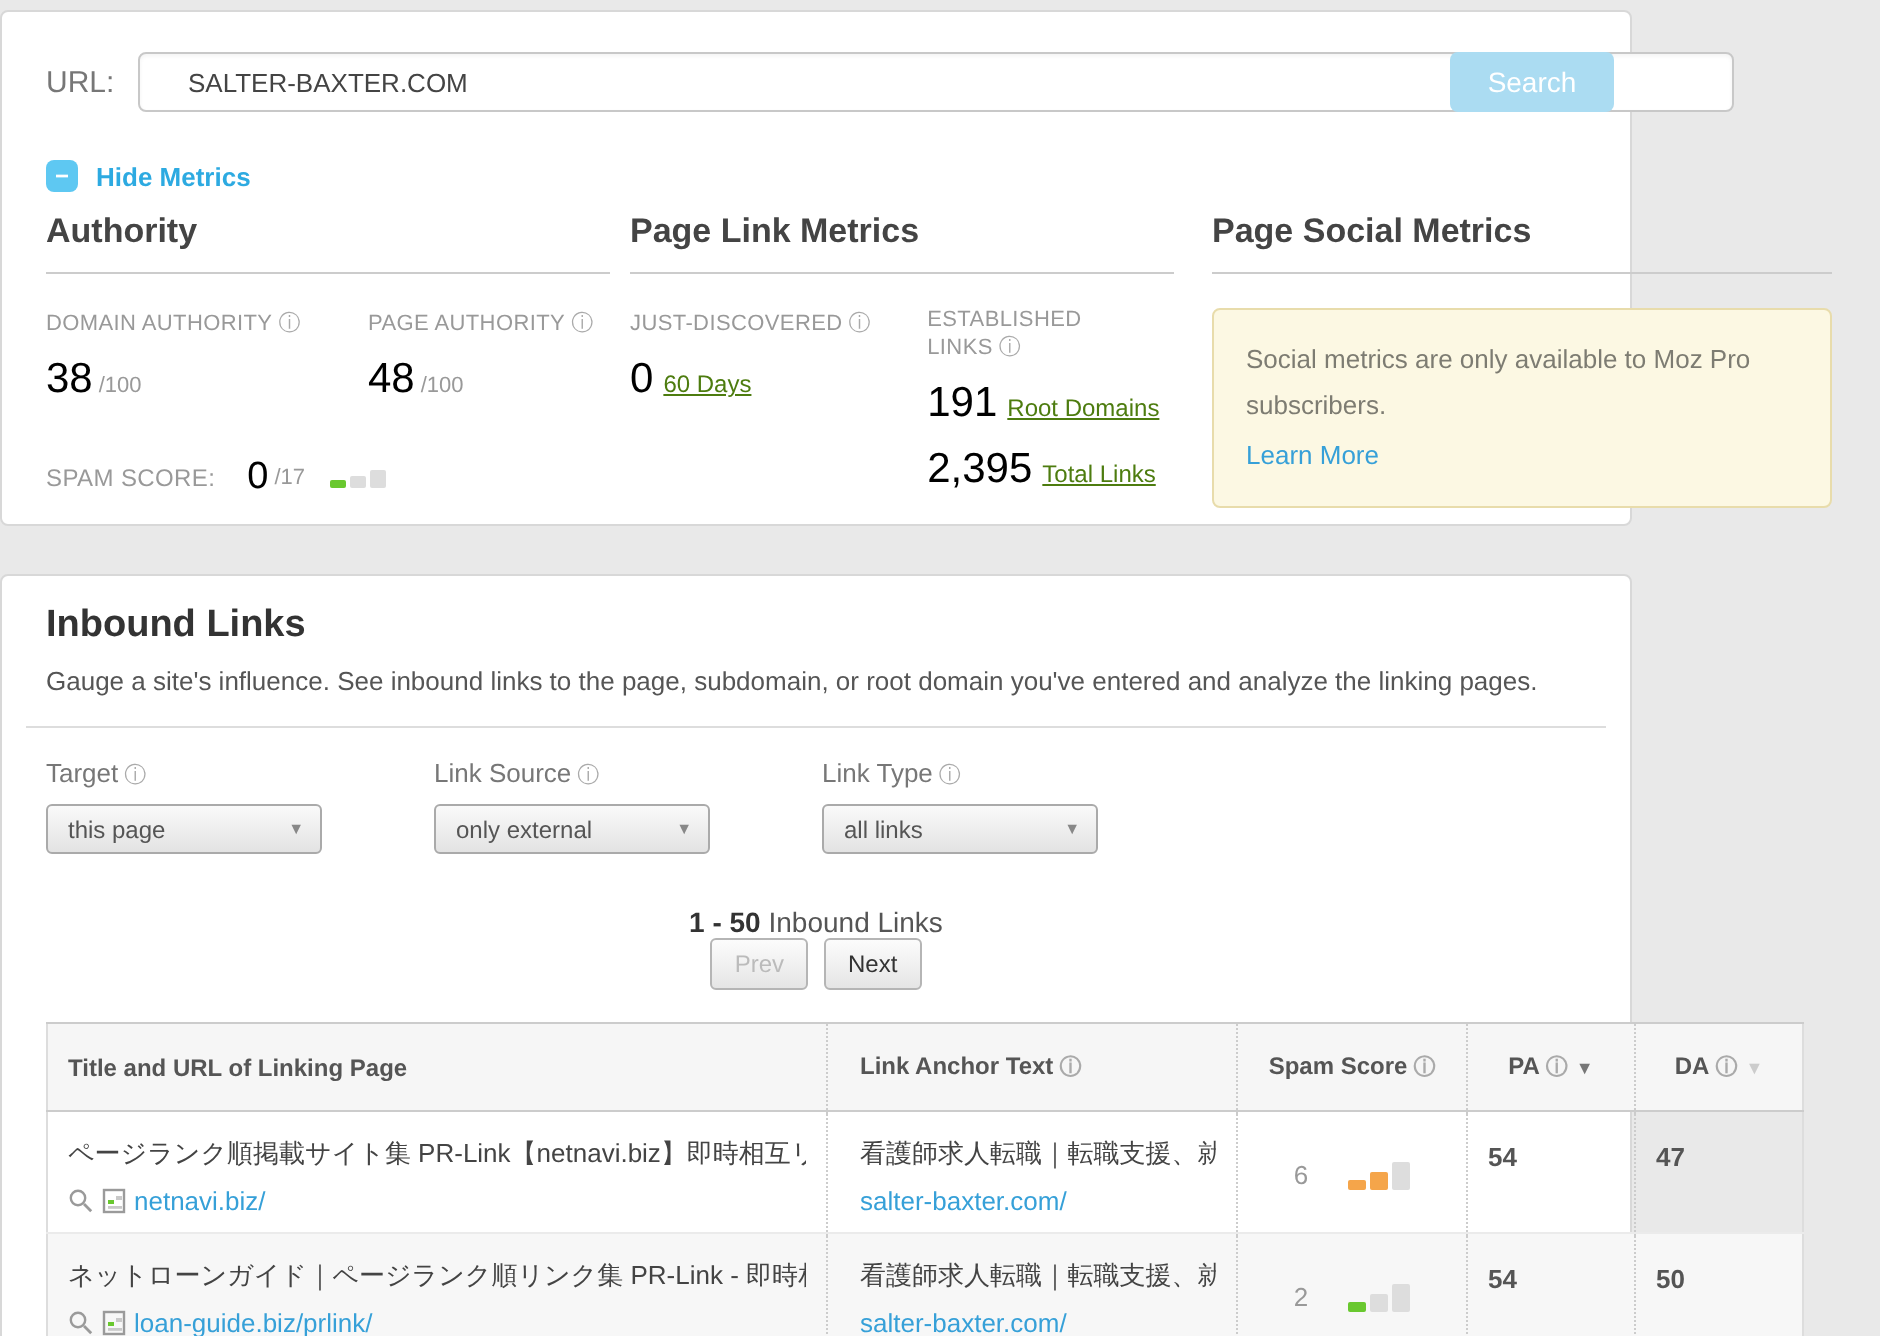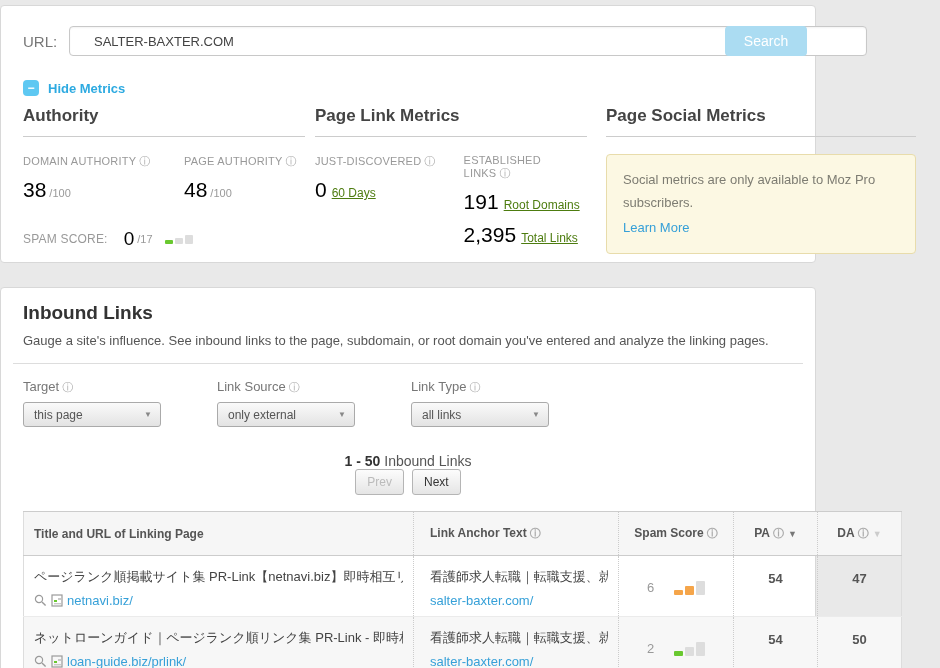--- a/index.html
+++ b/index.html
@@ -108,21 +108,21 @@
   tbody tr:nth-child(even){background:#f7f7f7;}
   tbody td{vertical-align:top;height:57px;padding:12px 10px 8px;}
   td.anchor-cell{padding-left:16px;}
   .row-title{font-size:13px;color:#444;white-space:nowrap;overflow:hidden;}
   .row-url{margin-top:7px;font-size:13px;display:flex;align-items:center;gap:4px;
     white-space:nowrap;overflow:hidden;}
   .ico{display:inline-block;flex:0 0 auto;}
   .spam-cell-inner{display:flex;justify-content:center;align-items:flex-end;
     margin-top:12px;}
   .spam-num{font-size:13px;color:#999;margin-right:10px;}
-  .pa-val{font-size:13px;font-weight:bold;color:#555;text-align:center;padding-top:3px;}
+  .pa-val{font-size:13px;font-weight:bold;color:#555;text-align:left;padding-top:3px;}
 </style>
 </head>
 <body>
 
 <div class="panel panel-top">
 
   <div class="url-row">
     <span class="url-label">URL:</span>
     <input class="url-input" value="SALTER-BAXTER.COM" style="">
     <button class="search-btn">Search</button>

